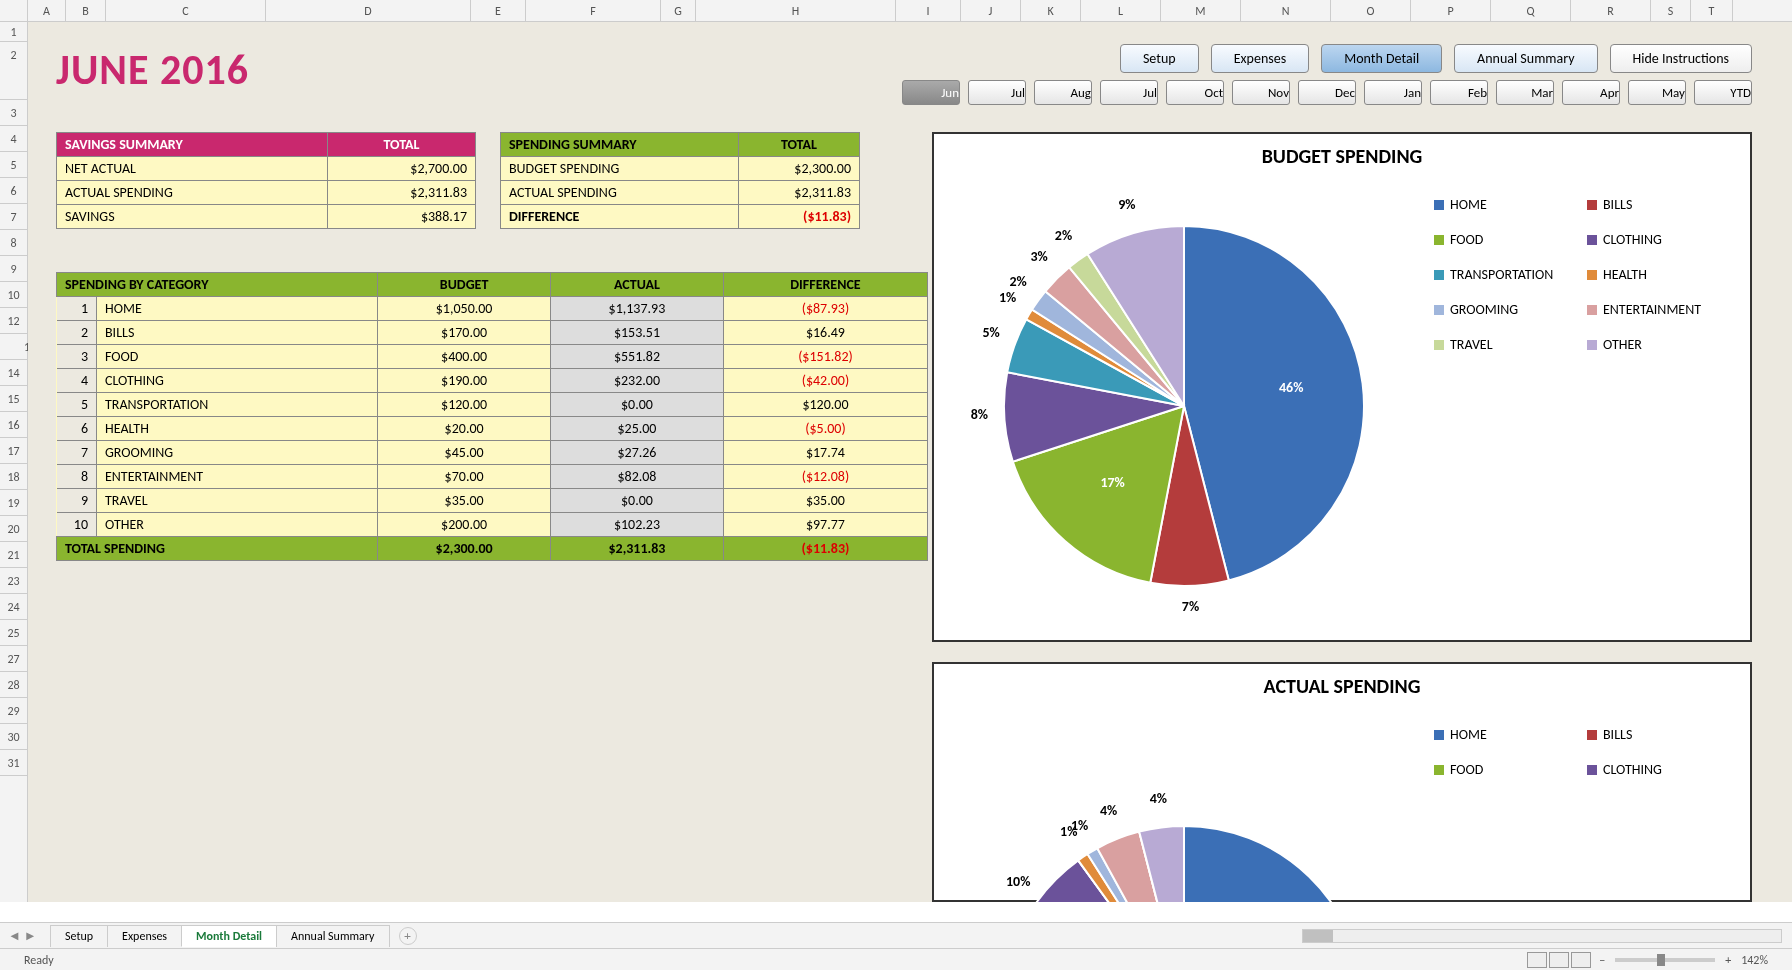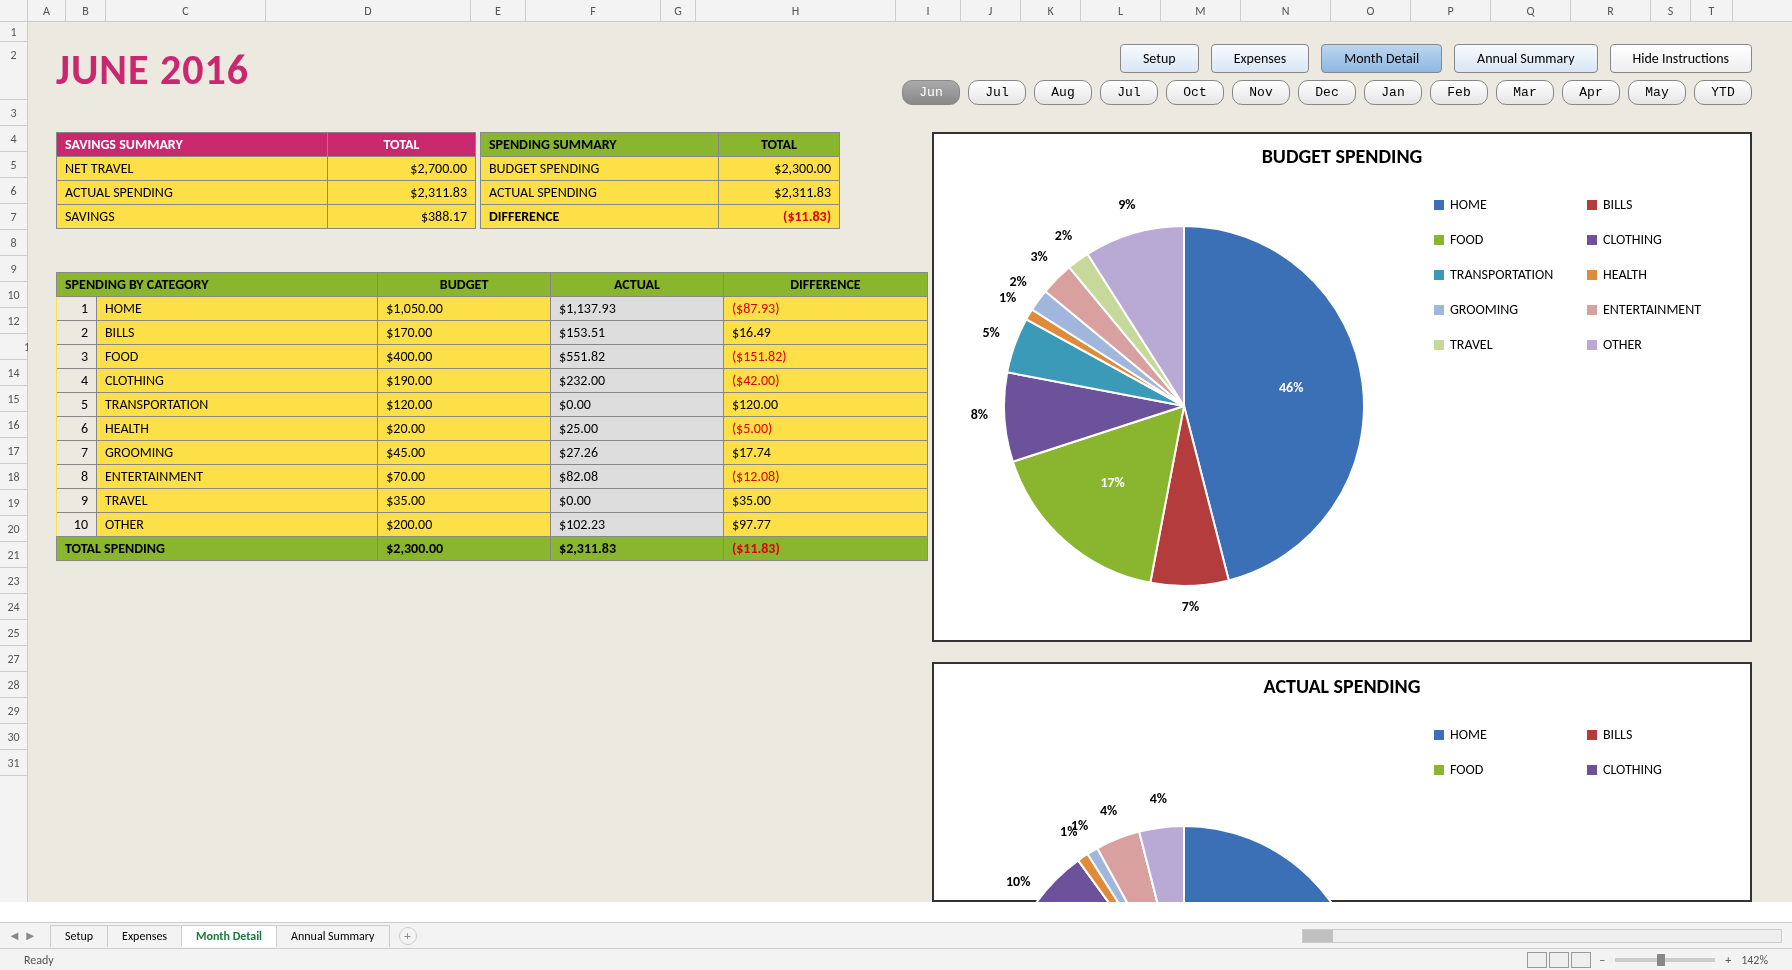--- a/index.html
+++ b/index.html
@@ -19,41 +19,41 @@
 .canvas { flex: 1; background: #ece9e0; position: relative; overflow: hidden; }
 
 .page-title { position: absolute; top: 22px; left: 28px; font-size: 42px; font-weight: bold; color: #c9286e; letter-spacing: 1px; }
 
 .nav-buttons { position: absolute; top: 22px; right: 40px; display: flex; gap: 12px; }
 .nav-btn { padding: 5px 22px; border: 1px solid #888; border-radius: 4px; background: linear-gradient(#f8fbff,#d8e6f4); font-size: 14px; cursor: pointer; }
 .nav-btn.active { background: linear-gradient(#bcd6f0,#8db8e0); }
 .nav-btn.hide { background: linear-gradient(#fff,#eee); }
 
 .month-buttons { position: absolute; top: 58px; right: 40px; display: flex; gap: 8px; }
-.m-btn { width: 58px; padding: 4px 0; border: 1px solid #888; border-radius: 10px; background: linear-gradient(#fff,#e5e5e5); font-size: 13px; cursor: pointer; text-align:center;font-family:Liberation Mono, monospace;}
+.m-btn { width: 58px; padding: 4px 0; border: 1px solid #888; border-radius: 3px; background: linear-gradient(#fff,#e5e5e5); font-size: 13px; cursor: pointer; text-align:right;}
 .m-btn.active { background: linear-gradient(#aaa,#888); color: #fff; }
 
 
-.tbl { position: absolute; border-collapse: collapse; background: #fde047; }
+.tbl { position: absolute; border-collapse: collapse; background: #fef9c3; }
 .tbl td, .tbl th { border: 1px solid #888; padding: 3px 8px; font-size: 14px; height: 24px; }
 
 .savings-tbl { top: 110px; left: 28px; width: 420px; }
 .savings-tbl .hdr td { background: #c9286e; color: #fff; font-weight: bold; }
 .savings-tbl .total td { font-weight: normal; }
 .savings-tbl td.num { text-align: right; }
 
-.spending-sum-tbl { top: 110px; left: 452px; width: 360px; }
+.spending-sum-tbl { top: 110px; left: 472px; width: 360px; }
 .spending-sum-tbl .hdr td { background: #8ab52f; color: #000; font-weight: bold; }
 .spending-sum-tbl td.num { text-align: right; }
 .spending-sum-tbl .total td { font-weight: bold; }
 .neg { color: #d00; }
 
 .cat-tbl { top: 250px; left: 28px; width: 872px; }
 .cat-tbl .hdr td { background: #8ab52f; font-weight: bold; }
-.cat-tbl td.num { text-align: left; }
+.cat-tbl td.num { text-align: center; }
 .cat-tbl td.idx { text-align: right; width: 40px; background:#ece9e0; border-left:none;}
 .cat-tbl .actual-col { background: #ddd; }
 .cat-tbl .total-row td { background: #8ab52f; font-weight: bold; }
 
 
 .chart-box { position: absolute; background: #fff; border: 2px solid #333; padding: 10px; }
 .chart1 { top: 110px; right: 40px; width: 820px; height: 510px; }
 .chart2 { top: 640px; right: 40px; width: 820px; height: 240px; }
 .chart-title { text-align: center; font-size: 20px; font-weight: bold; margin-bottom: 8px; }
 .chart-content { display: flex; height: calc(100% - 35px); }
@@ -165,21 +165,21 @@
         <div class="m-btn">YTD</div>
       </div>
 
     <table class="tbl savings-tbl">
       <tbody>
           <tr class="hdr">
             <td>SAVINGS SUMMARY</td>
             <td class="num" style="text-align:center">TOTAL</td>
           </tr>
       <tr>
-            <td>NET TRAVEL</td>
+            <td>NET ACTUAL</td>
             <td class="num">$2,700.00</td>
           </tr>
       <tr>
             <td>ACTUAL SPENDING</td>
             <td class="num">$2,311.83</td>
           </tr>
       <tr class="total">
             <td>SAVINGS</td>
             <td class="num">$388.17</td>
           </tr>

